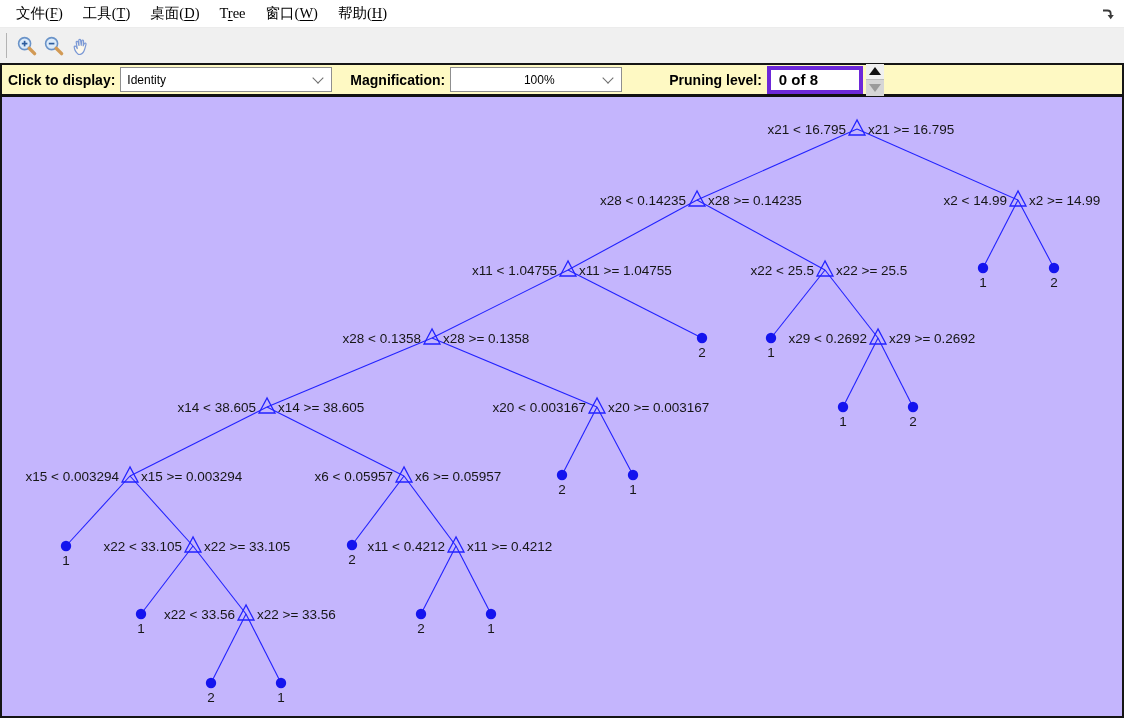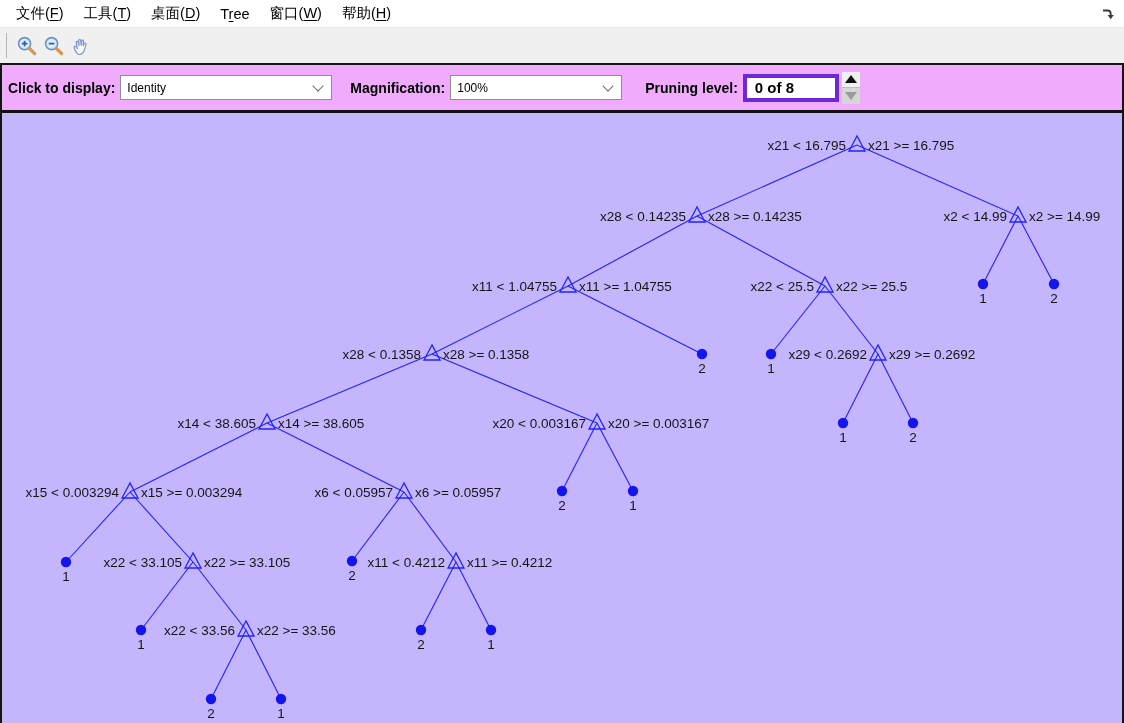--- a/index.html
+++ b/index.html
@@ -2,39 +2,39 @@
 <html><head>
 <meta charset="utf-8">
 <style>
   * { box-sizing: border-box; margin: 0; padding: 0; }
   html,body { width:1124px; height:723px; background:#fff; overflow:hidden;
               font-family:"Liberation Sans", sans-serif; }
 
   
   .menubar { height:28px; background:#ffffff; display:flex; align-items:center;
              padding:0 6px; border-bottom:1px solid #ececec; position:relative; }
-  .menu-item { padding:3px 10px; font-size:14.5px; color:#000; cursor:default; white-space:nowrap; }
+  .menu-item { padding:3px 10px; font-size:14.5px; color:#000; cursor:default; white-space:nowrap;font-family:Liberation Serif, serif; }
   .menu-item u { text-underline-offset:2px; }
   .dock { position:absolute; right:9px; top:7px; width:14px; height:14px; }
 
   
   .toolbar { height:35px; background:#f0f0f0; display:flex; align-items:center; padding:0 3px; }
   .tsep { width:1px; height:25px; background:#b3b3b3; margin:0 6px 0 3px; }
   .tbtn { width:27px; height:27px; display:flex; align-items:center; justify-content:center; }
 
   
-  .ctrlbar { height:50px; background:#f0abfc;
+  .ctrlbar { height:34px; background:#fef9c3;
              border-top:2px solid #151515; border-bottom:3px solid #111;
              border-left:2px solid #151515; border-right:2px solid #151515;
              display:flex; align-items:center; padding:0 4px; }
   .lbl { font-weight:bold; font-size:14px; margin:0 5px 0 2px; white-space:nowrap; color:#000; }
   .combo { background:#fff; border:1px solid #8f8f8f; height:25px; display:flex;
            align-items:center; padding-left:6px; font-size:12px; position:relative; color:#000; }
   .combo-display { width:212px; margin-right:16px; }
-  .combo-mag { width:172px; margin-right:9px; }
+  .combo-mag { width:172px; margin-right:33px;justify-content:center; }
   .chev { width:8px; height:8px; border-right:1.6px solid #6e6e6e; border-bottom:1.6px solid #6e6e6e;
           transform:rotate(45deg); position:absolute; right:9px; top:6px; }
   .prunebox { width:96px; height:28px; border:4px solid #6d28d9; background:#fff; font-weight:bold;
               font-size:15px; display:flex; align-items:center; padding-left:8px; color:#000; }
   .spinner { width:18px; height:32px; margin-left:3px; display:flex; flex-direction:column; }
   .spin-up, .spin-down { flex:1; display:flex; align-items:center; justify-content:center; }
   .spin-up { background:#f0f0f0; }
   .spin-down { background:#d6d6d6; border-top:1px solid #bdbdbd; }
   .tri-up { width:0; height:0; border-left:6px solid transparent; border-right:6px solid transparent;
             border-bottom:8px solid #111; }

